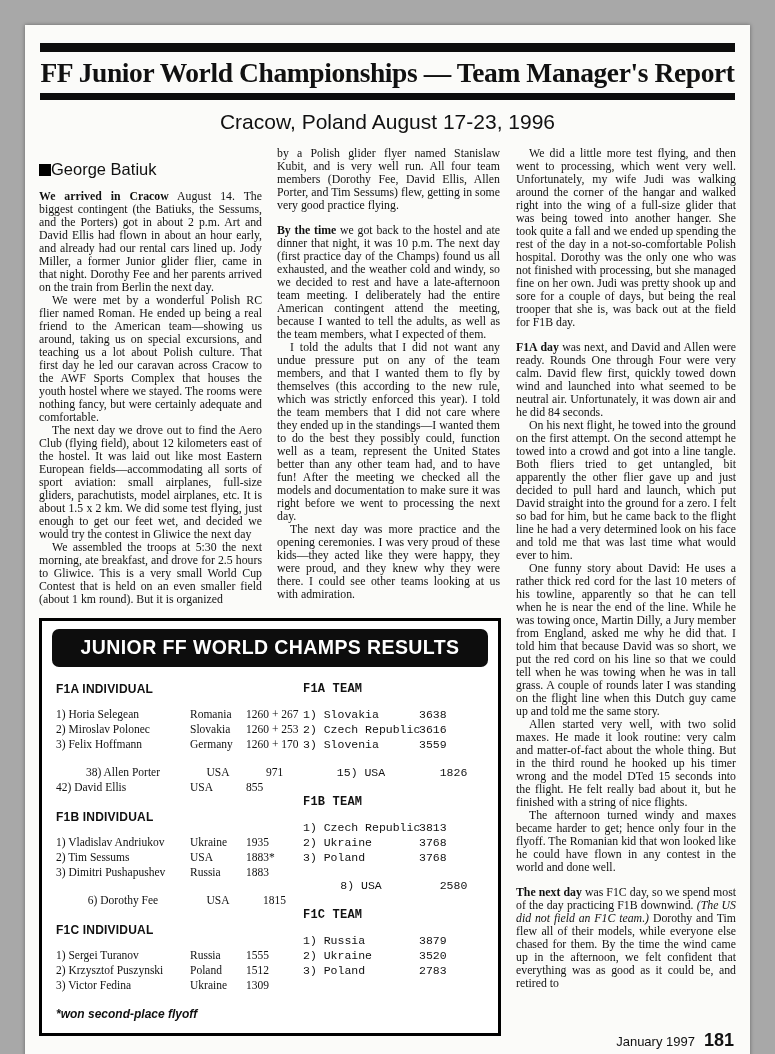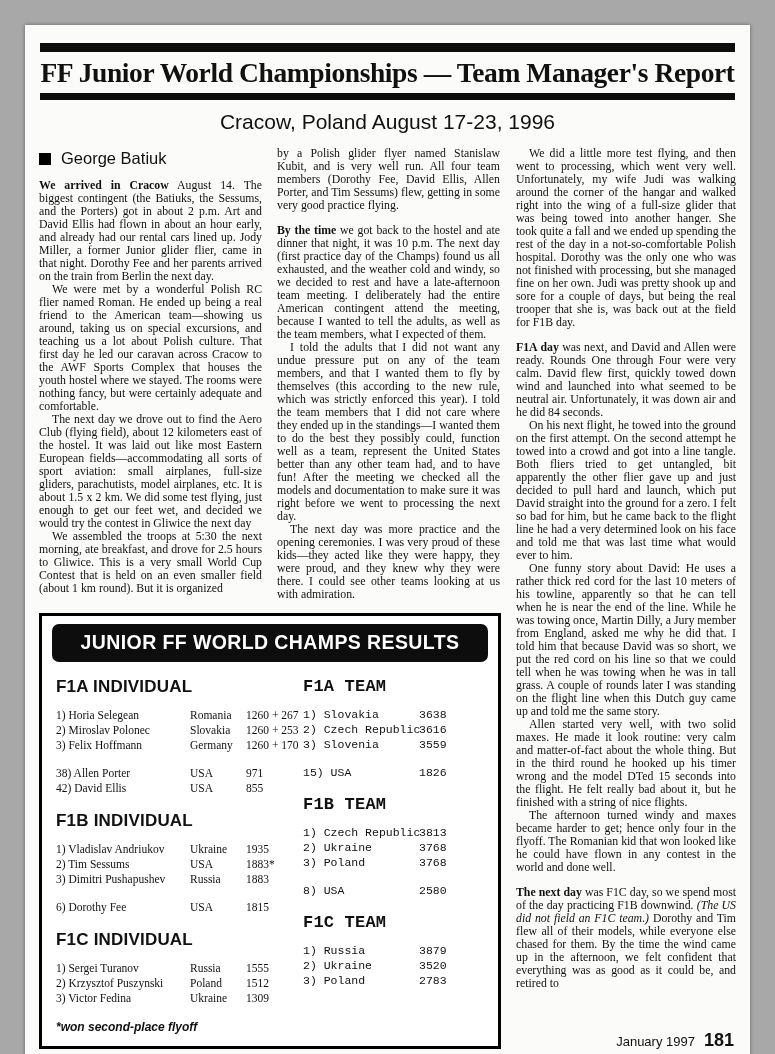--- a/index.html
+++ b/index.html
@@ -18,35 +18,35 @@
   .text-cols { display:flex; gap:15px; }
   .text-cols .col { width:223px; flex:none; }
   .col3 { flex:1; min-width:0; }
 
   .para { font-size:11.8px; line-height:13px; text-align:justify; }
   .para.indent { text-indent:13px; }
   .para.gap { margin-top:12px; }
   .para .b { font-weight:bold; }
   .para .i { font-style:italic; }
 
-  .byline { font-family:"Liberation Sans", sans-serif; font-size:16.5px; display:flex; align-items:center; gap:10px; margin:2px 0 11px; }
+  .byline { font-family:"Liberation Sans", sans-serif; font-size:16.5px; display:flex; align-items:center; margin:13px 0 11px; }
   .bullet { width:12px; height:12px; background:#000; display:inline-block; flex:none; }
 
   .results-box { margin-top:12px; border:3px solid #000; background:#fff;
                  font-family:"Liberation Sans", sans-serif; padding:8px 10px 8px; }
   .results-header { background:#0d0d0d; color:#fff; font-weight:bold; font-size:19.5px;
                     text-align:center; padding:7px 0 8px; letter-spacing:0.4px;border-radius:7px; }
   .results-body { display:flex; padding:0 0 0 4px; }
   .results-col { width:247px; flex:none; }
   .results-col.right { flex:1;font-family:Liberation Mono, monospace; }
-  .res-heading { font-weight:bold; font-size:17px; margin:15px 0 11px; letter-spacing:0.2px; }
+  .res-heading { font-weight:bold; font-size:12px; margin:15px 0 11px; letter-spacing:0.2px; }
   .res-row { display:grid; font-size:11.5px; line-height:15px; white-space:nowrap; }
   [data-results-col="left"] .res-row { grid-template-columns:134px 56px 1fr;font-family:Liberation Serif, serif; }
   [data-results-col="right"] .res-row { grid-template-columns:116px 1fr; }
-  .res-row.gap { margin-top:13px; }
+  .res-row.gap { margin-top:13px;text-align:center; }
   .footnote { font-weight:bold; font-style:italic; font-size:12px; padding:14px 4px 4px; }
 
   .footer { position:absolute; right:16px; bottom:12px; font-family:"Liberation Sans", sans-serif;
             font-size:13px; display:flex; align-items:baseline; gap:9px; }
   .pagenum { font-weight:bold; font-size:18px; }
 </style>
 </head>
 <body>
 
 <div class="page">

